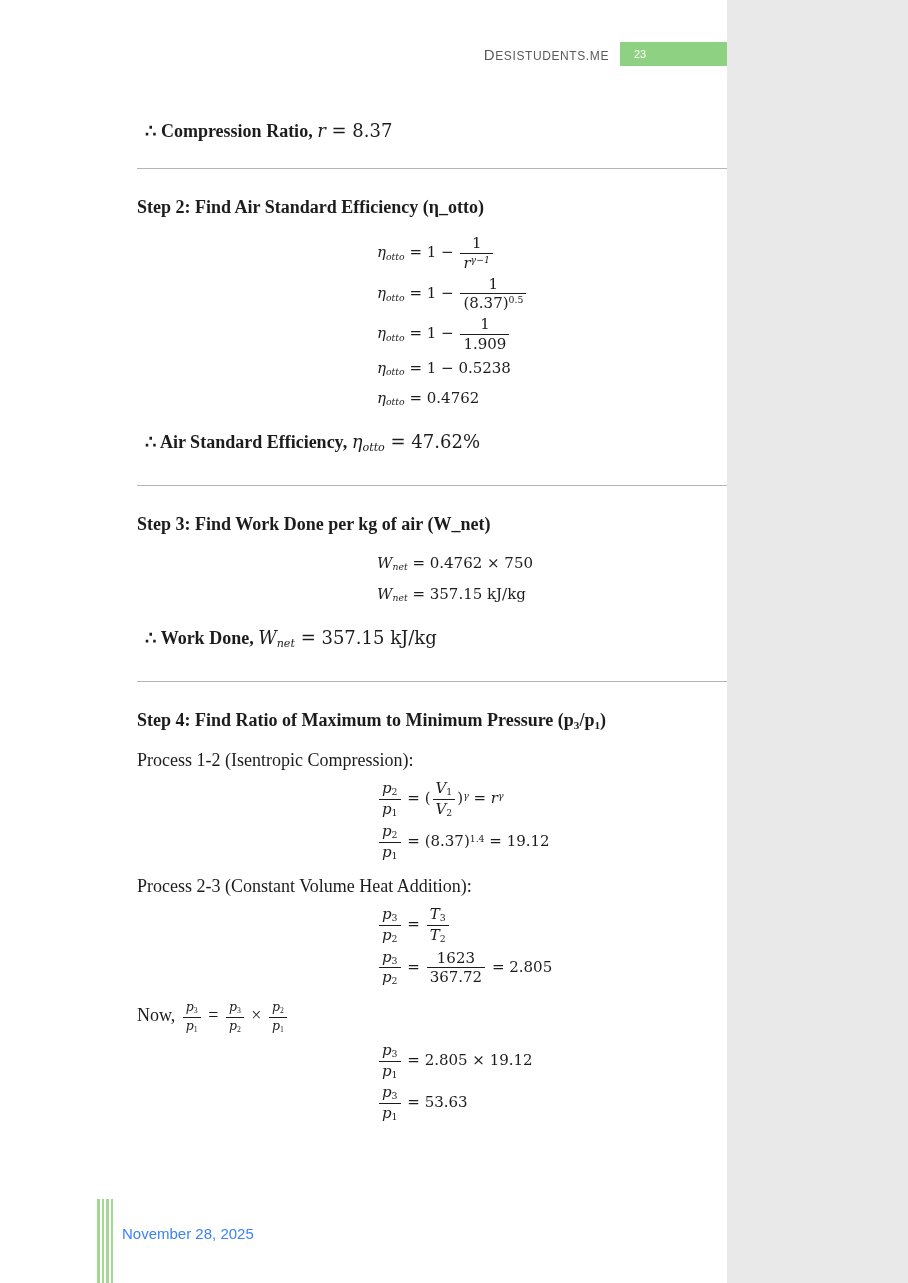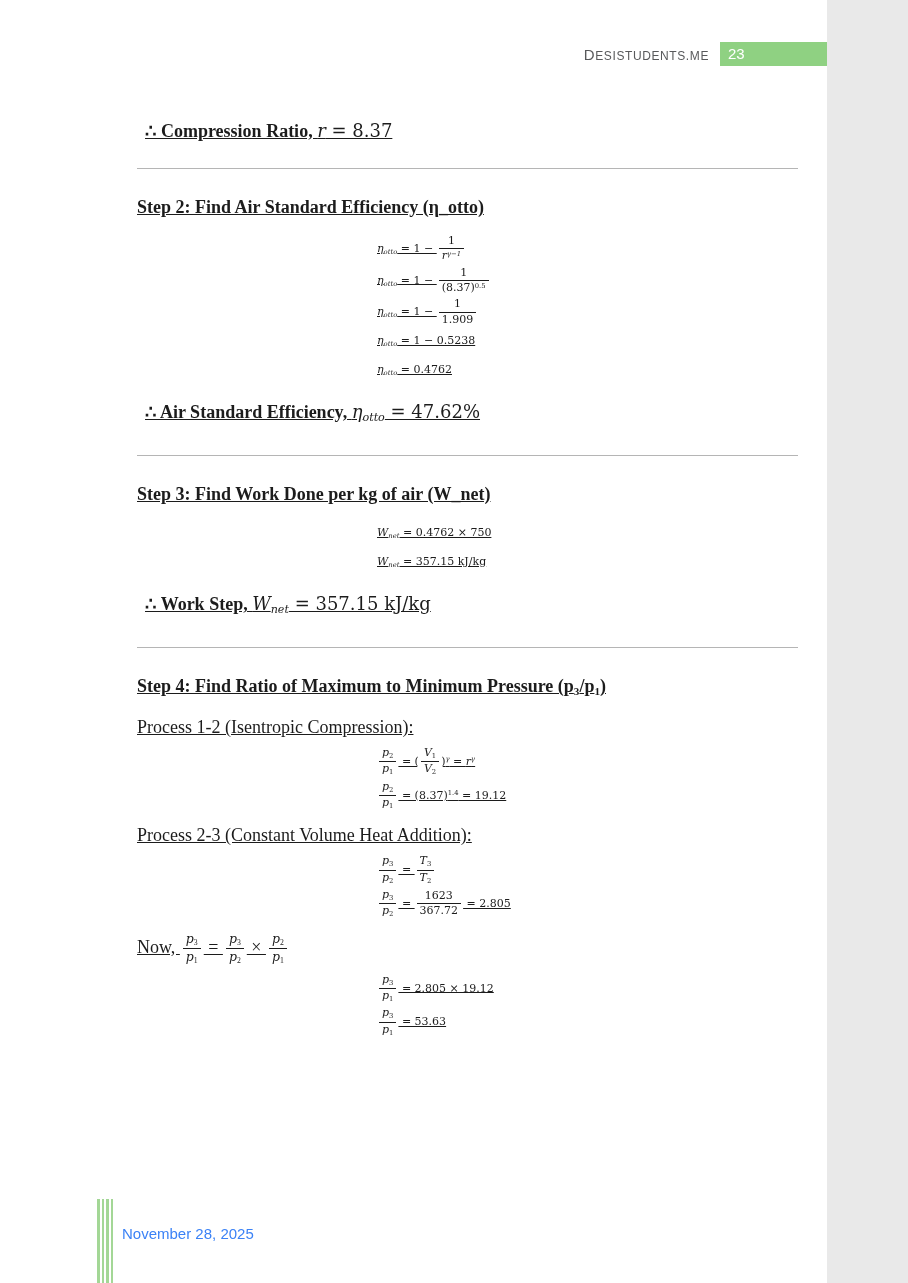--- a/index.html
+++ b/index.html
@@ -1,43 +1,42 @@
 <!DOCTYPE html>
 <html style="--badge: #8fd182; --stripe: #a3d796;"><head>
 <meta charset="utf-8">
 <style>
   * { margin:0; padding:0; box-sizing:border-box; }
   html,body { background:#e9e9e9; }
   .page {
     position:relative;
-    width:827px; height:1283px;
+    width:727px; height:1283px;
     background:#ffffff;
     overflow:hidden;
     font-family:"Liberation Serif","DejaVu Serif",serif;
     color:#1c1c1c;
-    text-decoration:underline;
   }
 
   
   .site-name {
     position:absolute; top:46px; right:118px;
     font-family:"Liberation Sans","DejaVu Sans",sans-serif;
     font-size:12px; letter-spacing:0.6px;
     color:#58595b;
     display:inline-block;
   }
   .site-name::first-letter { font-size:15px; }
   .page-badge {
     position:absolute; top:42px; right:0;
     width:107px; height:24px;
     background:var(--badge,#8fd182);
     color:#ffffff;
     font-family:"Liberation Sans","DejaVu Sans",sans-serif;
-    font-size:15px; line-height:24px;
-    padding-left:8px;
+    font-size:11px; line-height:24px;
+    padding-left:14px;
   }
 
   
   main { padding:112px 110px 0 137px; }
 
   h2.heading {
     margin:27px 0 0 0;
     font-size:18px; line-height:22px;
     font-weight:700;
     font-family:"Liberation Serif","DejaVu Serif",serif;
@@ -56,21 +55,21 @@
     font-size:18px; line-height:24px;
     font-family:"Liberation Serif","DejaVu Serif",serif;
   }
   .math-block {
     margin:17px 0 0 240px;
     display:flex; flex-direction:column; gap:4px;
   }
   .math-block.tight { margin-top:8px; }
   .math-line {
     font-family:"DejaVu Serif",serif;
-    font-size:11px; line-height:22px;
+    font-size:15px; line-height:22px;
     white-space:nowrap;
   }
 
   
   .t { font-style:normal; }
   .i { font-family:"DejaVu Serif",serif; font-style:italic; }
   .b { font-family:"Liberation Serif","DejaVu Serif",serif; font-weight:700; font-style:normal; }
   .sub,.subn { font-size:0.62em; vertical-align:-0.25em; }
   .sup,.supn { font-size:0.62em; vertical-align:0.5em; }
   .sub,.sup  { font-family:"DejaVu Serif",serif; font-style:italic; }
@@ -131,21 +130,21 @@
       </div>
     <p class="conclusion after"><span class="b">∴ Air Standard Efficiency, </span><span class="i">η</span><span class="sub">otto</span><span class="t"> = 47.62%</span></p>
 
     <hr class="divider">
 
     <h2 class="heading">Step 3: Find Work Done per kg of air (W_net)</h2>
     <div class="math-block">
         <div class="math-line"><span class="i">W</span><span class="sub">net</span><span class="t"> = 0.4762 × 750</span></div>
         <div class="math-line"><span class="i">W</span><span class="sub">net</span><span class="t"> = 357.15 kJ/kg</span></div>
       </div>
-    <p class="conclusion after"><span class="b">∴ Work Step, </span><span class="i">W</span><span class="sub">net</span><span class="t"> = 357.15 kJ/kg</span></p>
+    <p class="conclusion after"><span class="b">∴ Work Done, </span><span class="i">W</span><span class="sub">net</span><span class="t"> = 357.15 kJ/kg</span></p>
 
     <hr class="divider">
 
     <h2 class="heading"><span class="t">Step 4: Find Ratio of Maximum to Minimum Pressure (p</span><span class="subn">3</span><span class="t">/p</span><span class="subn">1</span><span class="t">)</span></h2>
     <p class="body-text">Process 1-2 (Isentropic Compression):</p>
     <div class="math-block tight">
         <div class="math-line"><span class="frac">
             <span class="num"><span class="i">p</span><span class="subn">2</span></span>
             <span class="den"><span class="i">p</span><span class="subn">1</span></span>
           </span><span class="t"> = (</span><span class="frac">

